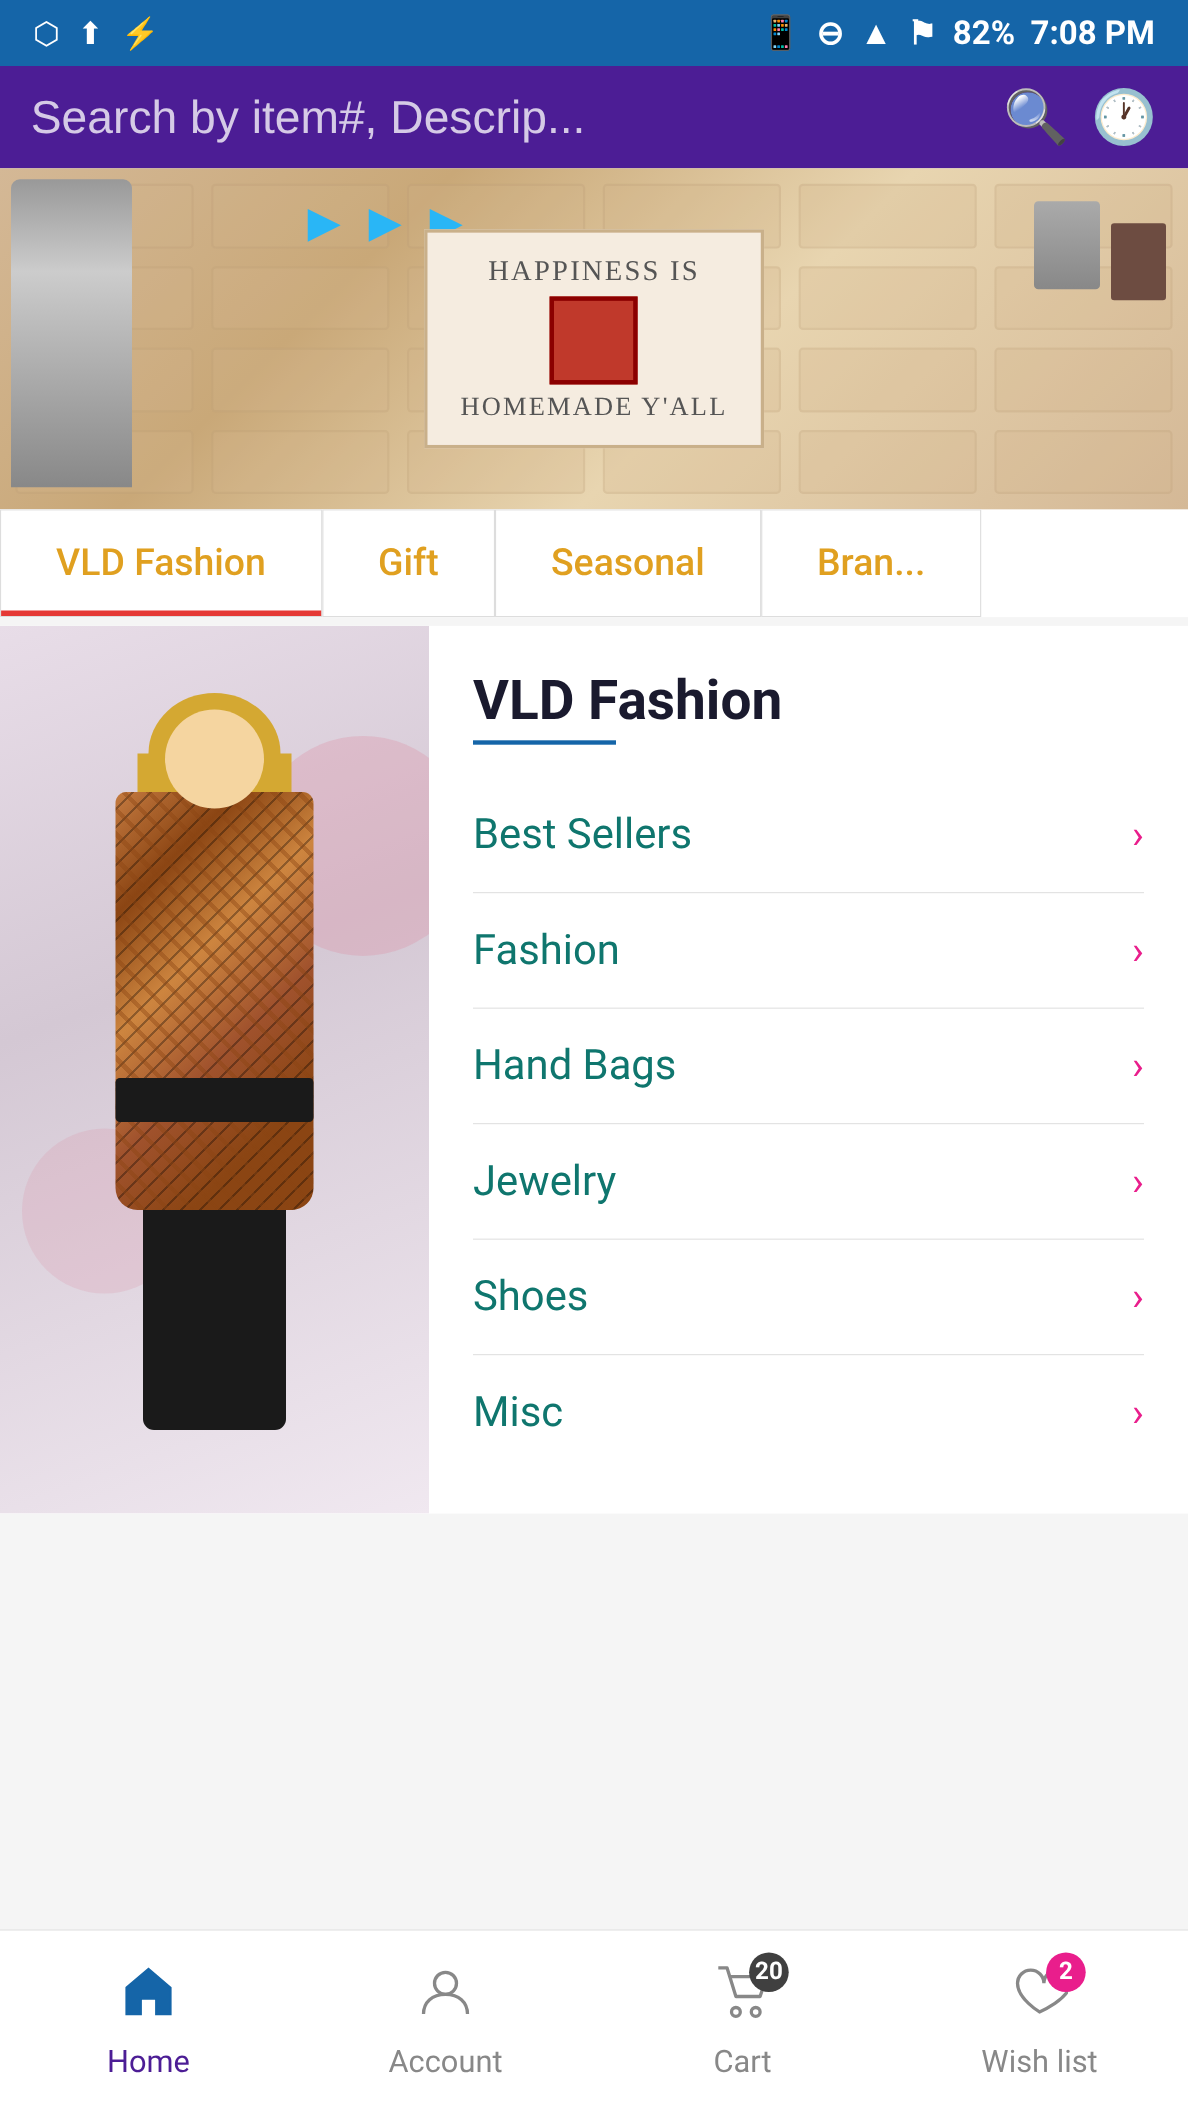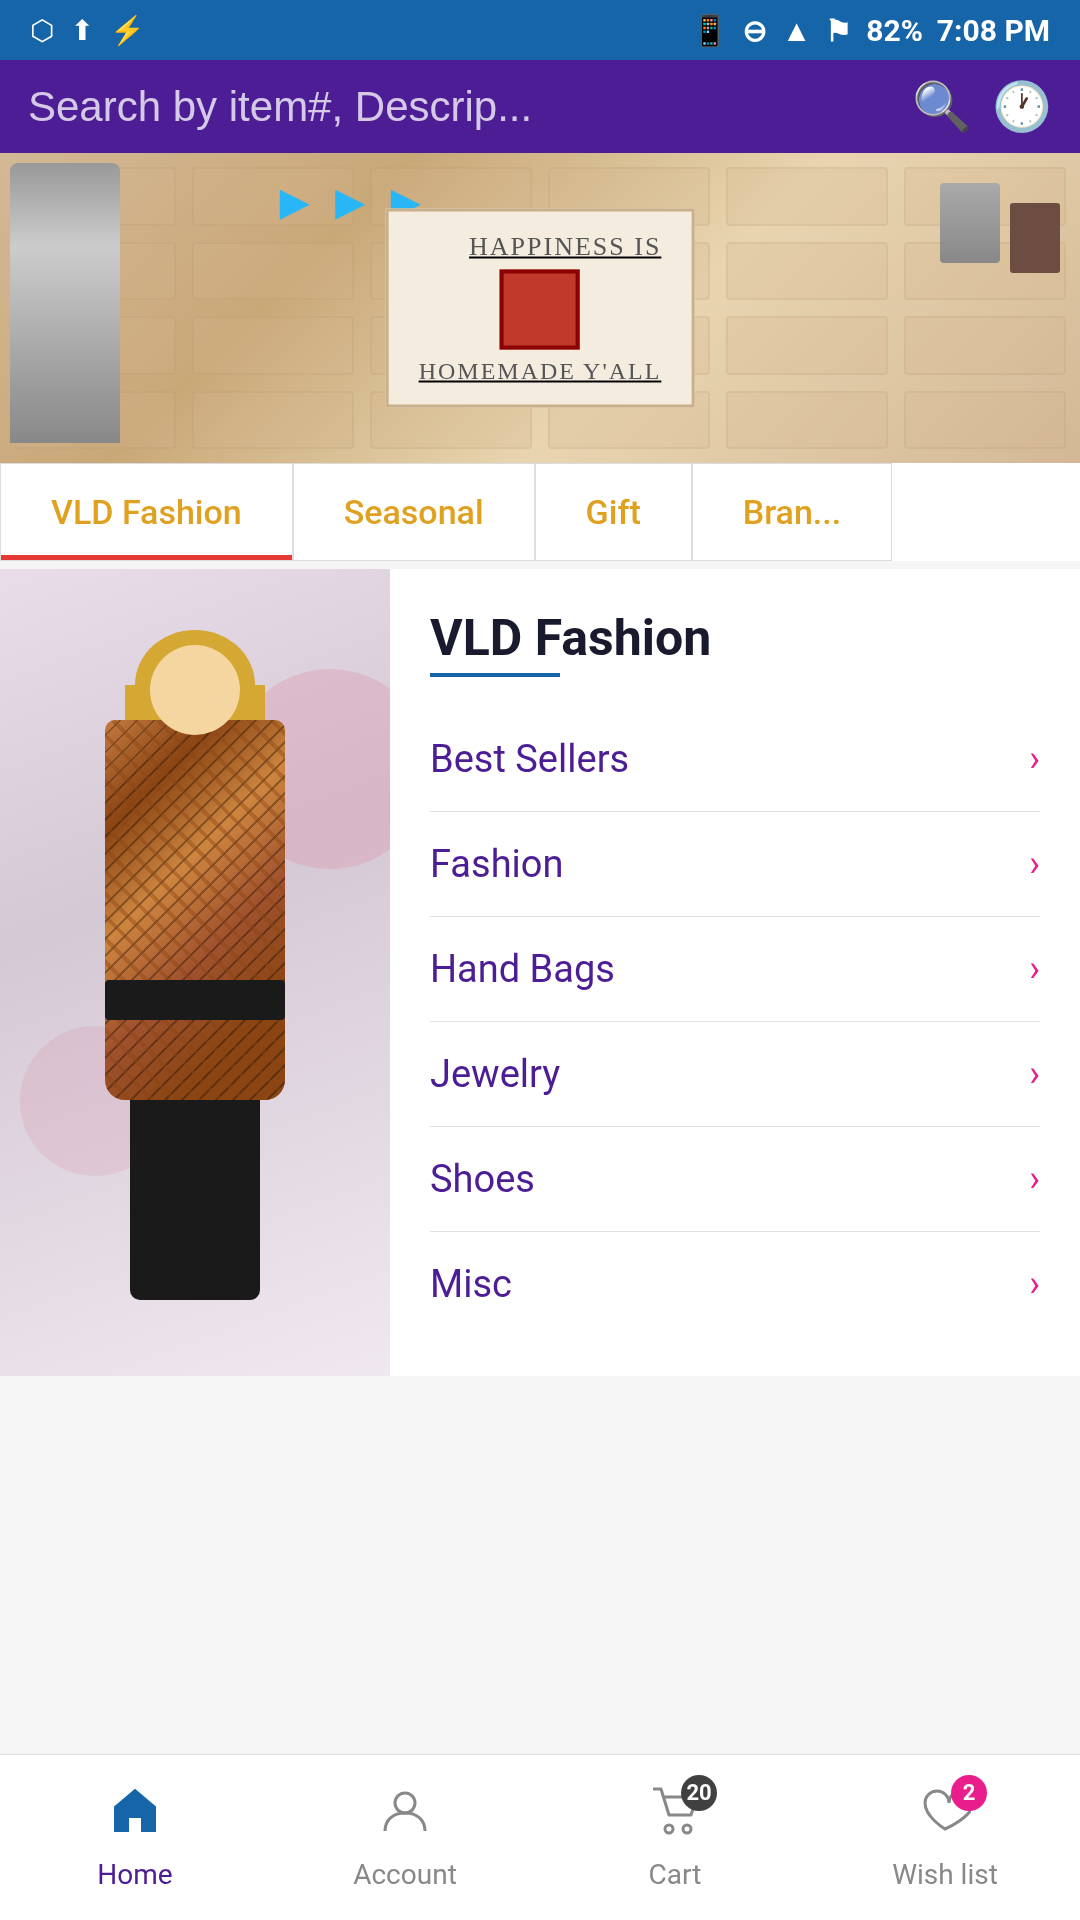--- a/index.html
+++ b/index.html
@@ -60,23 +60,22 @@
       overflow: hidden;
       display: flex;
       align-items: center;
       justify-content: center;
     }
     
     .banner-sign {
       background: #f5efe0;
       border: 3px solid #c9b08a;
       padding: 18px 24px;
-      text-align: right;
+      text-align: center;
       font-family: Georgia, serif;
-      text-decoration: underline;
     }
     .banner-sign .line1 { font-size: 24px; color: #555; letter-spacing: 2px; }
     .banner-sign .heart { color: #8b1a1a; font-size: 48px; }
     .banner-sign .line2 { font-size: 22px; color: #555; letter-spacing: 2px; }
 
     
     .tabs-container {
       background: white;
       display: flex;
       overflow-x: auto;
@@ -211,21 +210,21 @@
       display: flex;
       align-items: center;
       justify-content: space-between;
       padding: 30px 0;
       border-bottom: 1px solid #e0e0e0;
       cursor: pointer;
     }
     .menu-item:last-of-type { border-bottom: none; }
     .menu-item-label {
       font-size: 38px;
-      color: #4c1d95;
+      color: #0f766e;
     }
     .chevron-icon {
       color: #e91e8c;
       font-size: 36px;
     }
     .more-link {
       font-size: 38px;
       color: #e0a020;
       padding: 20px 0;
       cursor: pointer;
@@ -357,22 +356,22 @@
     <div class="heart" style="color:#8b0000;font-size:56px;text-align:center;border:4px solid #8b0000;margin:6px 0;width:80px;height:80px;line-height:72px;margin:8px auto;background:#c0392b;"></div>
     <div class="line2" style="font-size:24px;color:#555;letter-spacing:2px;font-family:Georgia,serif;">HOMEMADE Y'ALL</div>
   </div>
 
   <div style="position:absolute;right:80px;top:30px;width:60px;height:80px;background:linear-gradient(180deg,#aaa,#888);border-radius:4px;z-index:3;"></div>
   <div style="position:absolute;right:20px;top:50px;width:50px;height:70px;background:#6d4c41;border-radius:3px;z-index:3;"></div>
 </div>
 
 <div class="tabs-container">
   <div class="tab active">VLD Fashion</div>
+  <div class="tab">Gift</div>
   <div class="tab">Seasonal</div>
-  <div class="tab">Gift</div>
   <div class="tab">Bran...</div>
 </div>
 
 <div class="content-area">
 
   <div class="category-image">
     <div class="model-bg">
       <div class="pink-circle-1"></div>
       <div class="pink-circle-2"></div>
       <div class="model-figure" style="position:relative;z-index:2;">

